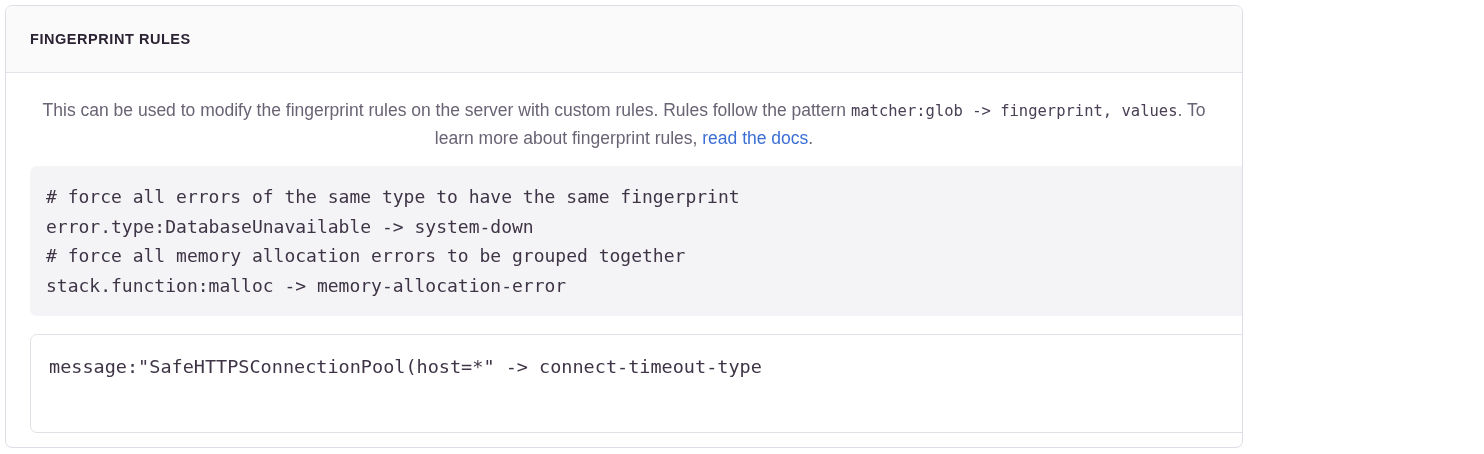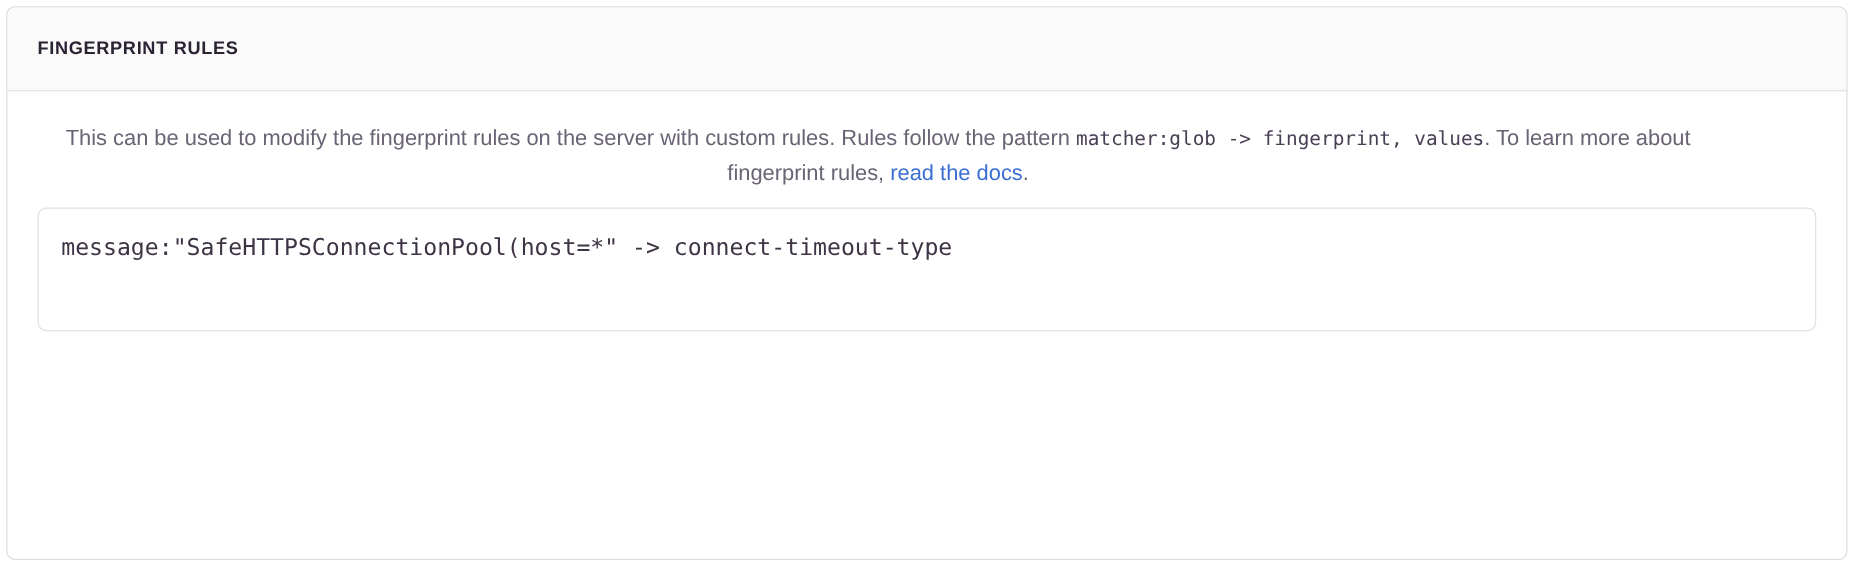--- a/index.html
+++ b/index.html
@@ -12,21 +12,21 @@
   }
   body {
     font-family: "Liberation Sans", sans-serif;
     -webkit-font-smoothing: antialiased;
   }
 
   .panel {
     position: absolute;
     left: 5px;
     top: 5px;
-    width: 1473px;
+    width: 1238px;
     height: 443px;
     box-sizing: border-box;
     border: 1px solid #e0dce5;
     border-radius: 7px;
     background: #ffffff;
     overflow: hidden;
   }
 
   .panel-header {
     height: 67px;
@@ -111,17 +111,23 @@
 <div class="panel">
 
   <div class="panel-header">
     <span class="panel-header-title">FINGERPRINT RULES</span>
   </div>
 
   <div class="panel-body">
 
     <p class="description"><span>This can be used to modify the fingerprint rules on the server with custom rules. Rules follow the pattern </span><code class="code-inline">matcher:glob -&gt; fingerprint, values</code><span>. To learn more about fingerprint rules, </span><a class="doc-link" href="#">read the docs</a><span>.</span></p>
 
+    <div class="code-block">
+      <pre># force all errors of the same type to have the same fingerprint
+error.type:DatabaseUnavailable -&gt; system-down
+# force all memory allocation errors to be grouped together
+stack.function:malloc -&gt; memory-allocation-error</pre>
+    </div>
 
     <textarea class="rules-textarea" spellcheck="false" placeholder="matcher:glob -&gt; fingerprint, values" style="">message:"SafeHTTPSConnectionPool(host=*" -&gt; connect-timeout-type</textarea>
 
   </div>
 </div>
 
 </body></html>

